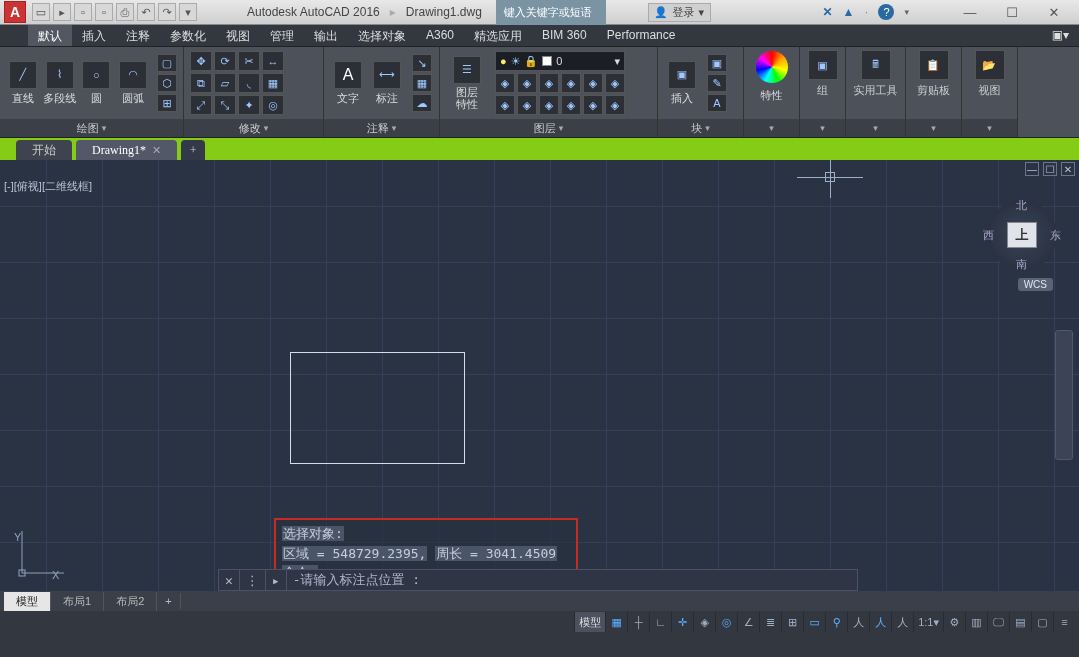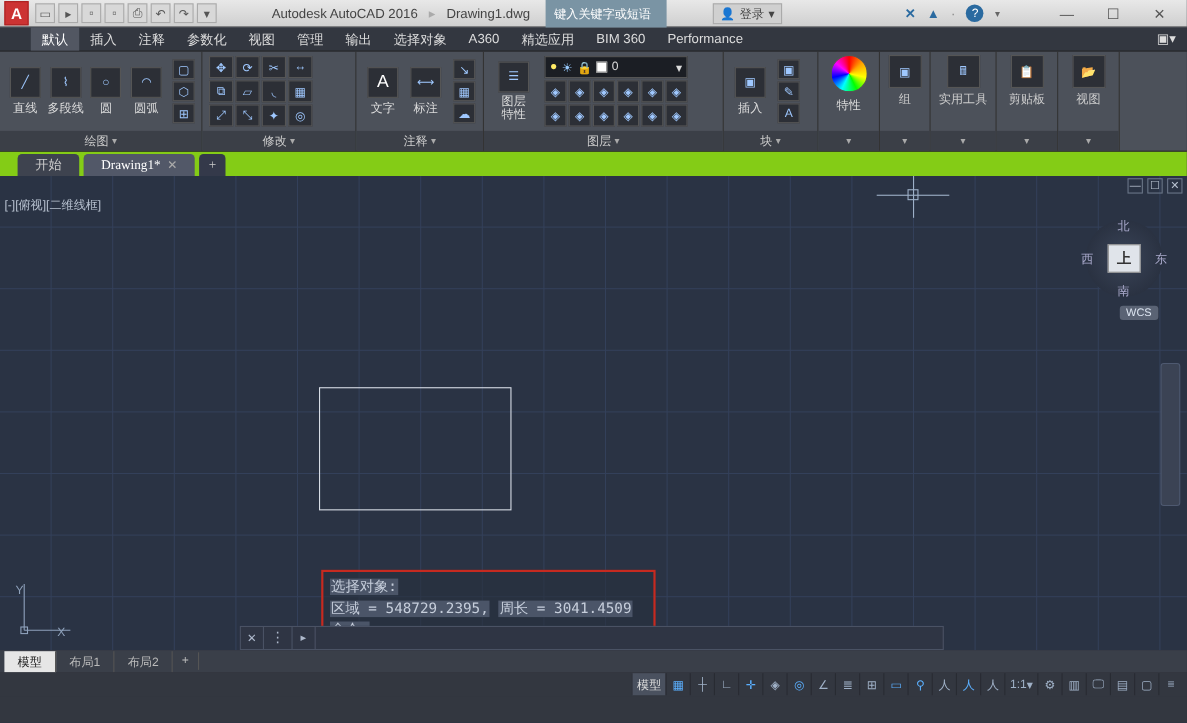--- a/index.html
+++ b/index.html
@@ -127,21 +127,20 @@
 
   .cmd-overlay {
     position:absolute; top:358px; left:274px;
     width:304px; height:70px;
     border:2px solid #c62a20;
     background:rgba(40,48,62,0.6);
     padding:4px 6px;
     font-size:13px; color:#97a4b8;
     font-family:"SimSun", monospace;
     line-height:1.5;
-    margin-left:18px;
   }
   .cmd-overlay .hl-text { background:#4b5568; color:#c6cedb; padding:0 1px;}
 
   .cmd-bar {
     position:absolute; bottom:0; left:218px;
     width:640px; height:22px;
     background:#2f3544;
     border:1px solid #4a5264;
     display:flex; align-items:center;
     color:#aeb9cc; font-size:13px;
@@ -457,20 +456,21 @@
   <div class="cmd-overlay">
     <div><span class="hl-text">选择对象:</span></div>
     <div><span class="hl-text">区域 = 548729.2395,</span> <span class="hl-text">周长 = 3041.4509</span></div>
     <div><span class="hl-text">命令:</span></div>
   </div>
 
   <div class="cmd-bar">
     <div class="seg">✕</div>
     <div class="seg">⋮</div>
     <div class="seg">▸</div>
+    <div class="prompt">-请输入标注点位置 :</div>
   </div>
 </div>
 
 <div class="layout-tabs">
   <div class="ltab active">模型</div>
   <div class="ltab">布局1</div>
   <div class="ltab">布局2</div>
   <div class="ltab plus">+</div>
 </div>
 

